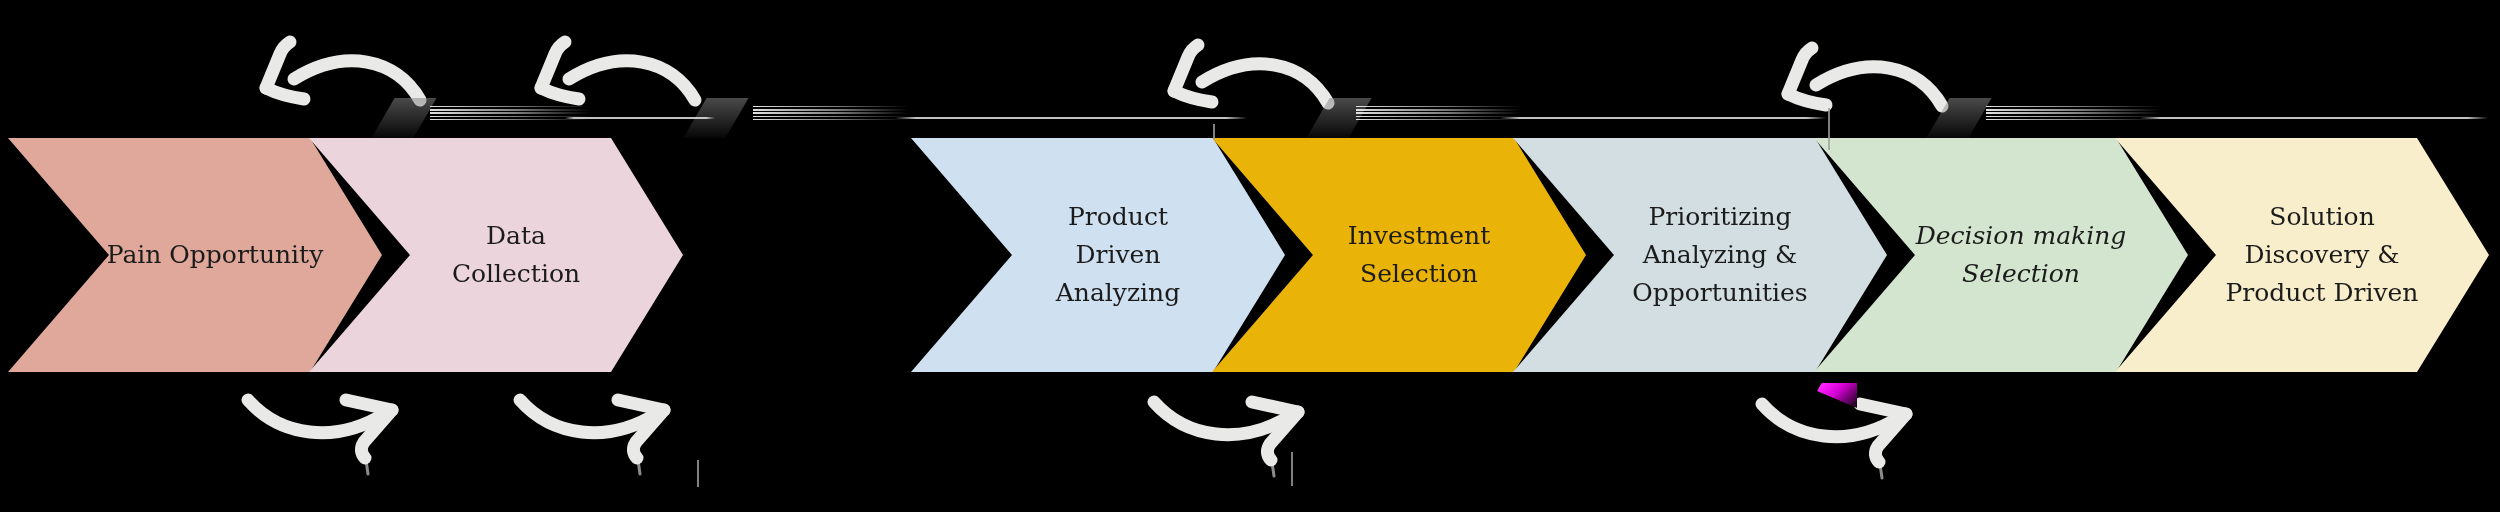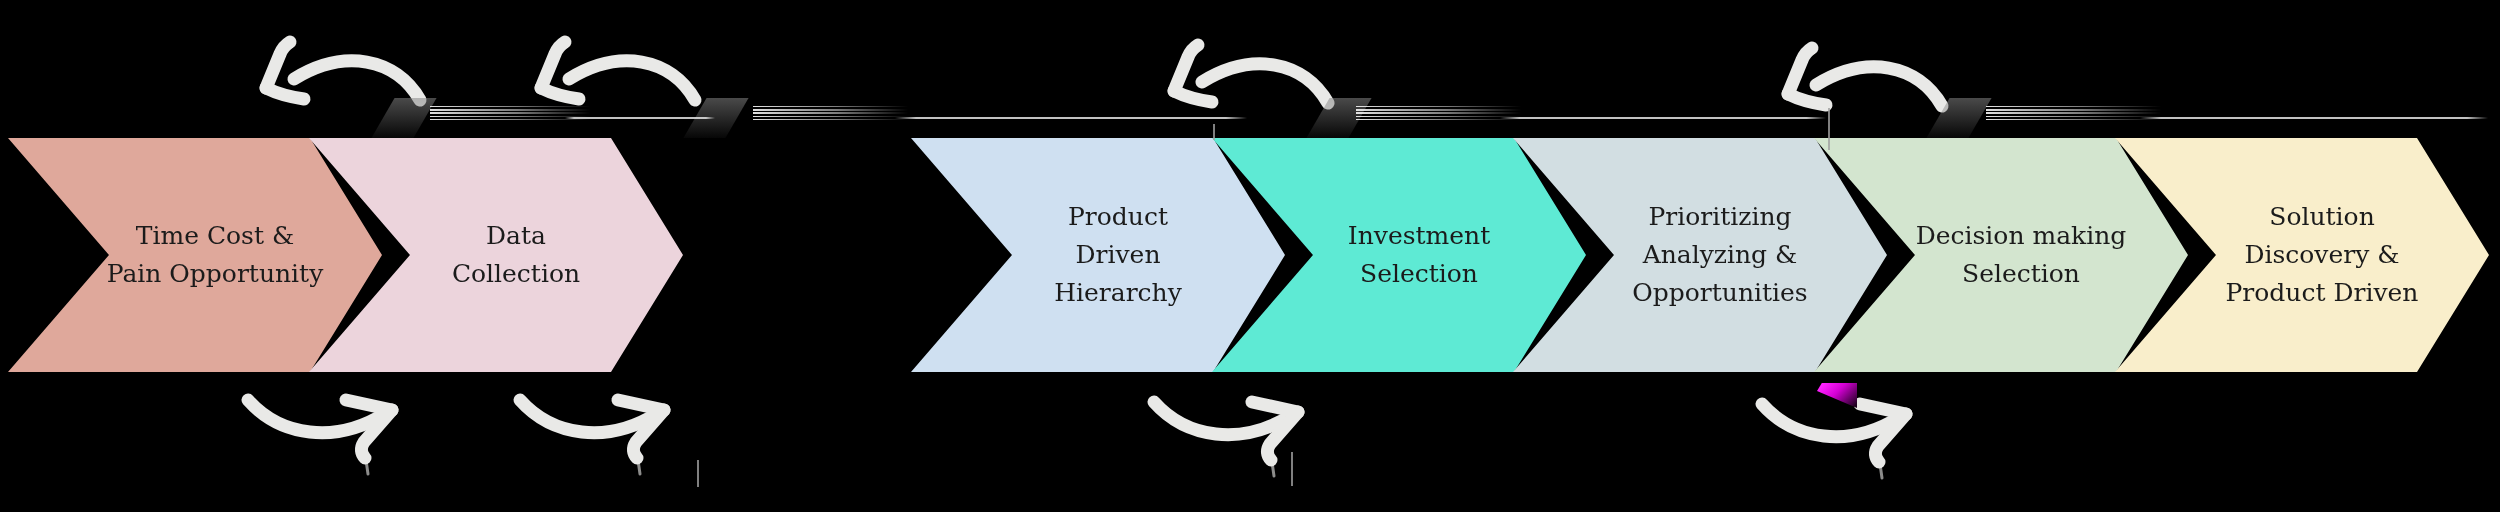--- a/index.html
+++ b/index.html
@@ -51,54 +51,53 @@
         <path d="M 8,12 C 40,48 95,57 146,25"></path>
         <path d="M 106,12 L 152,22"></path>
         <path d="M 152,22 L 124,54 C 120,60 121,66 125,70"></path>
         <path d="M 126,72 L 128,86" stroke-width="3" opacity="0.6"></path>
       </g>
     </defs>
   </svg>
 
   <div class="stage" style="left: 8px; background-color: rgb(223, 168, 155);">
     <div class="stage-label">
-      <span>Time Cost &amp;</span>
       <span>Pain Opportunity</span>
 
     </div>
   </div>
   <div class="stage" style="left: 309px; background-color: rgb(236, 212, 220); text-decoration: underline;">
     <div class="stage-label">
       <span>Data</span>
       <span>Collection</span>
 
     </div>
   </div>
   <div class="stage" style="left: 911px; background-color: rgb(207, 224, 241);">
     <div class="stage-label">
       <span>Product</span>
       <span>Driven</span>
-      <span>Hierarchy</span>
+      <span>Analyzing</span>
     </div>
   </div>
-  <div class="stage" style="left: 1212px; background-color: #5eead4;">
+  <div class="stage" style="left: 1212px; background-color: #eab308;">
     <div class="stage-label">
       <span>Investment</span>
       <span>Selection</span>
 
     </div>
   </div>
   <div class="stage" style="left: 1513px; background-color: rgb(210, 222, 226);">
     <div class="stage-label">
       <span>Prioritizing</span>
       <span>Analyzing &amp;</span>
       <span>Opportunities</span>
     </div>
   </div>
-  <div class="stage" style="left: 1814px; background-color: rgb(211, 229, 207);">
+  <div class="stage" style="left: 1814px; background-color: rgb(211, 229, 207); font-style: italic;">
     <div class="stage-label">
       <span>Decision making</span>
       <span>Selection</span>
     </div>
   </div>
   <div class="stage" style="left: 2115px; background-color: rgb(249, 238, 203);">
     <div class="stage-label">
       <span>Solution</span>
       <span>Discovery &amp;</span>
       <span>Product Driven</span>

